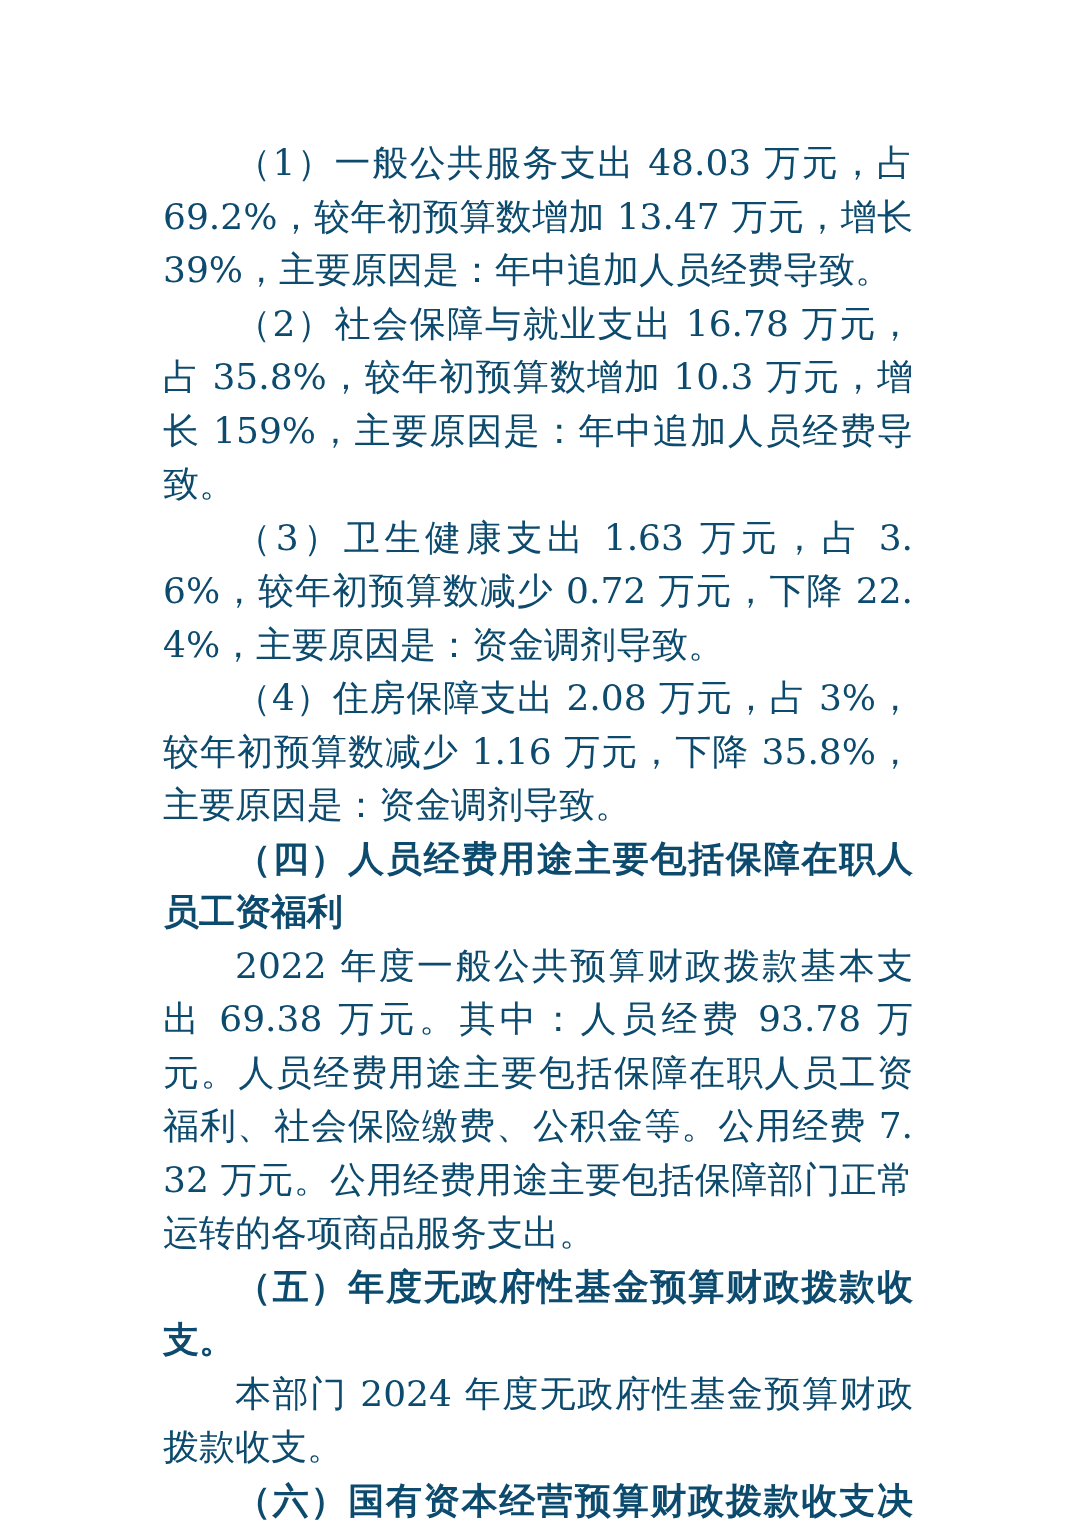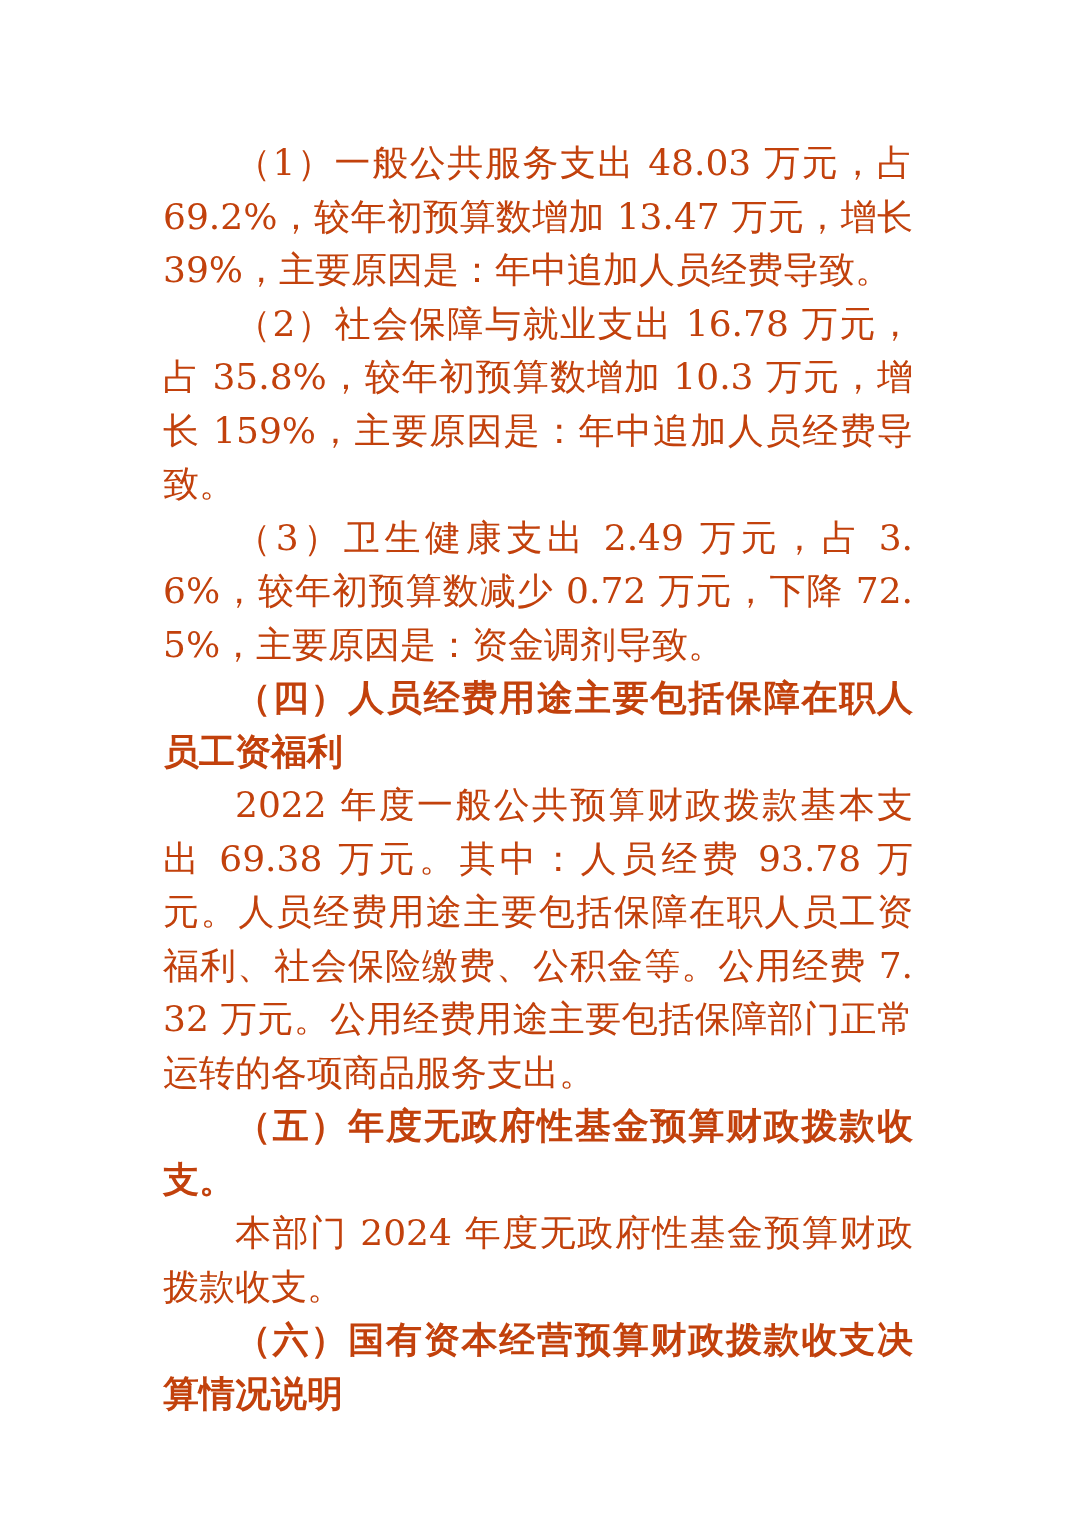--- a/index.html
+++ b/index.html
@@ -5,21 +5,21 @@
   html, body {
     margin: 0;
     padding: 0;
     background: #ffffff;
   }
   .page {
     position: relative;
     width: 1074px;
     height: 1520px;
     background: #ffffff;
-    color: #c2410c;
+    color: #0c4a6e;
     overflow: hidden;
     font-family: "DejaVu Serif", "Liberation Serif", serif;
   }
   .content {
     position: absolute;
     left: 163px;
     top: 136px;
     width: 750px;
   }
   .content p {
@@ -35,21 +35,22 @@
     font-weight: bold;
   }
 </style>
 </head>
 <body>
 
 <div class="page">
   <div class="content">
     <p>（1）一般公共服务支出 48.03 万元，占 69.2%，较年初预算数增加 13.47 万元，增长 39%，主要原因是：年中追加人员经费导致。</p>
     <p>（2）社会保障与就业支出 16.78 万元，占 35.8%，较年初预算数增加 10.3 万元，增长 159%，主要原因是：年中追加人员经费导致。</p>
-    <p>（3）卫生健康支出 2.49 万元，占 3.6%，较年初预算数减少 0.72 万元，下降 72.5%，主要原因是：资金调剂导致。</p>
+    <p>（3）卫生健康支出 1.63 万元，占 3.6%，较年初预算数减少 0.72 万元，下降 22.4%，主要原因是：资金调剂导致。</p>
+    <p>（4）住房保障支出 2.08 万元，占 3%，较年初预算数减少 1.16 万元，下降 35.8%，主要原因是：资金调剂导致。</p>
     <p class="heading-kai">（四）人员经费用途主要包括保障在职人员工资福利</p>
     <p>2022 年度一般公共预算财政拨款基本支出 69.38 万元。其中：人员经费 93.78 万元。人员经费用途主要包括保障在职人员工资福利、社会保险缴费、公积金等。公用经费 7.32 万元。公用经费用途主要包括保障部门正常运转的各项商品服务支出。</p>
     <p class="heading-kai">（五）年度无政府性基金预算财政拨款收支。</p>
     <p>本部门 2024 年度无政府性基金预算财政拨款收支。</p>
     <p class="heading-kai">（六）国有资本经营预算财政拨款收支决算情况说明</p>
 
   </div>
 </div>
 
 </body></html>

